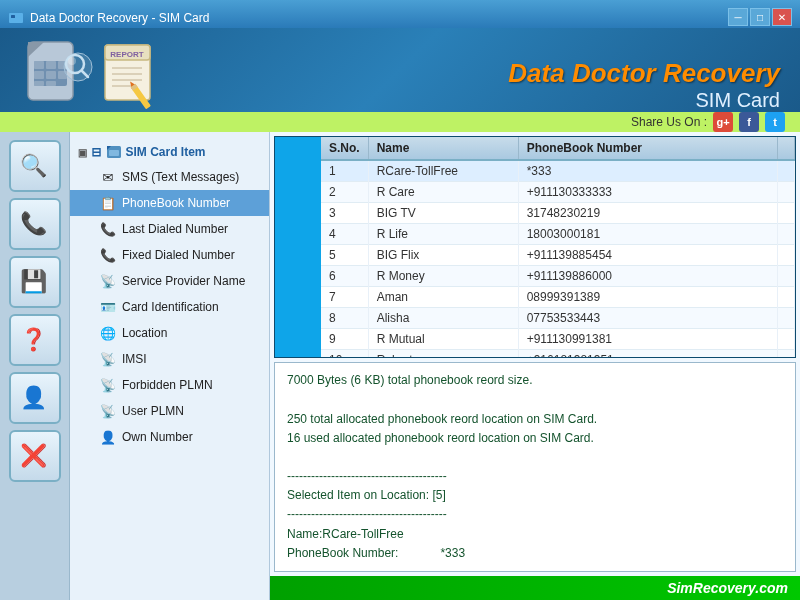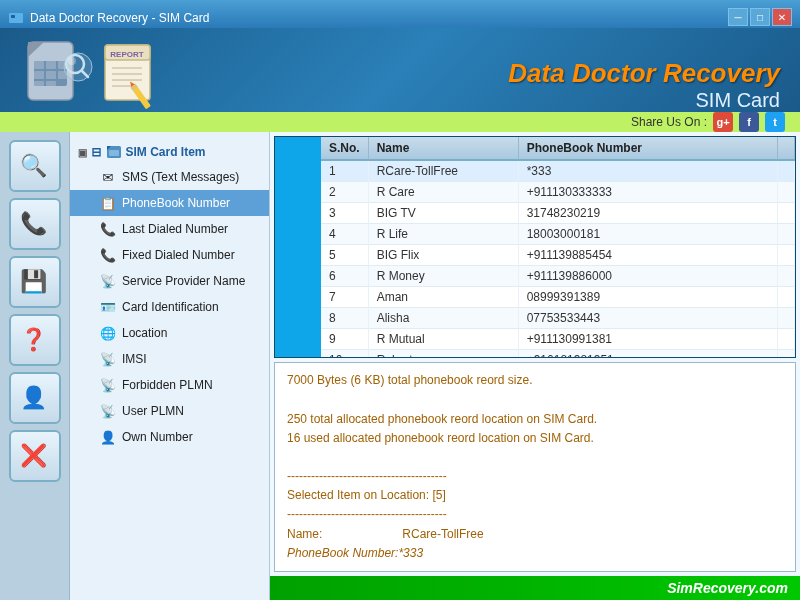--- a/index.html
+++ b/index.html
@@ -236,21 +236,21 @@
       height: 220px;
     }
 
     
     .info-panel {
       background: white;
       border: 1px solid #9ab8cc;
       margin: 0 4px 4px 4px;
       padding: 8px 12px;
       font-size: 12px;
-      color: #a16207;
+      color: #14532d;
       line-height: 1.6;
       min-height: 140px;
     }
 
     
     .bottom-brand {
       background: linear-gradient(to right, #00a000, #00c800);
       padding: 4px 12px;
       text-align: right;
     }
@@ -497,25 +497,25 @@
 
       <div class="info-panel">
         <div>7000 Bytes (6 KB) total phonebook reord size.</div>
         <br>
         <div>250 total allocated phonebook reord location on SIM Card.</div>
         <div>16 used allocated phonebook reord location on SIM Card.</div>
         <br>
         <div>----------------------------------------</div>
         <div>Selected Item on Location: [5]</div>
         <div>----------------------------------------</div>
-        <div style="display:flex; gap:80px;">
+        <div style="display:flex; ">
           <span>Name:</span>
           <span>RCare-TollFree</span>
         </div>
-        <div style="display:flex; font-style:italic;">
+        <div style="display:flex; gap:42px;">
           <span>PhoneBook Number:</span>
           <span>*333</span>
         </div>
       </div>
 
       <div class="bottom-brand">
         <span class="brand-text">SimRecovery.com</span>
       </div>
 
     </div>

